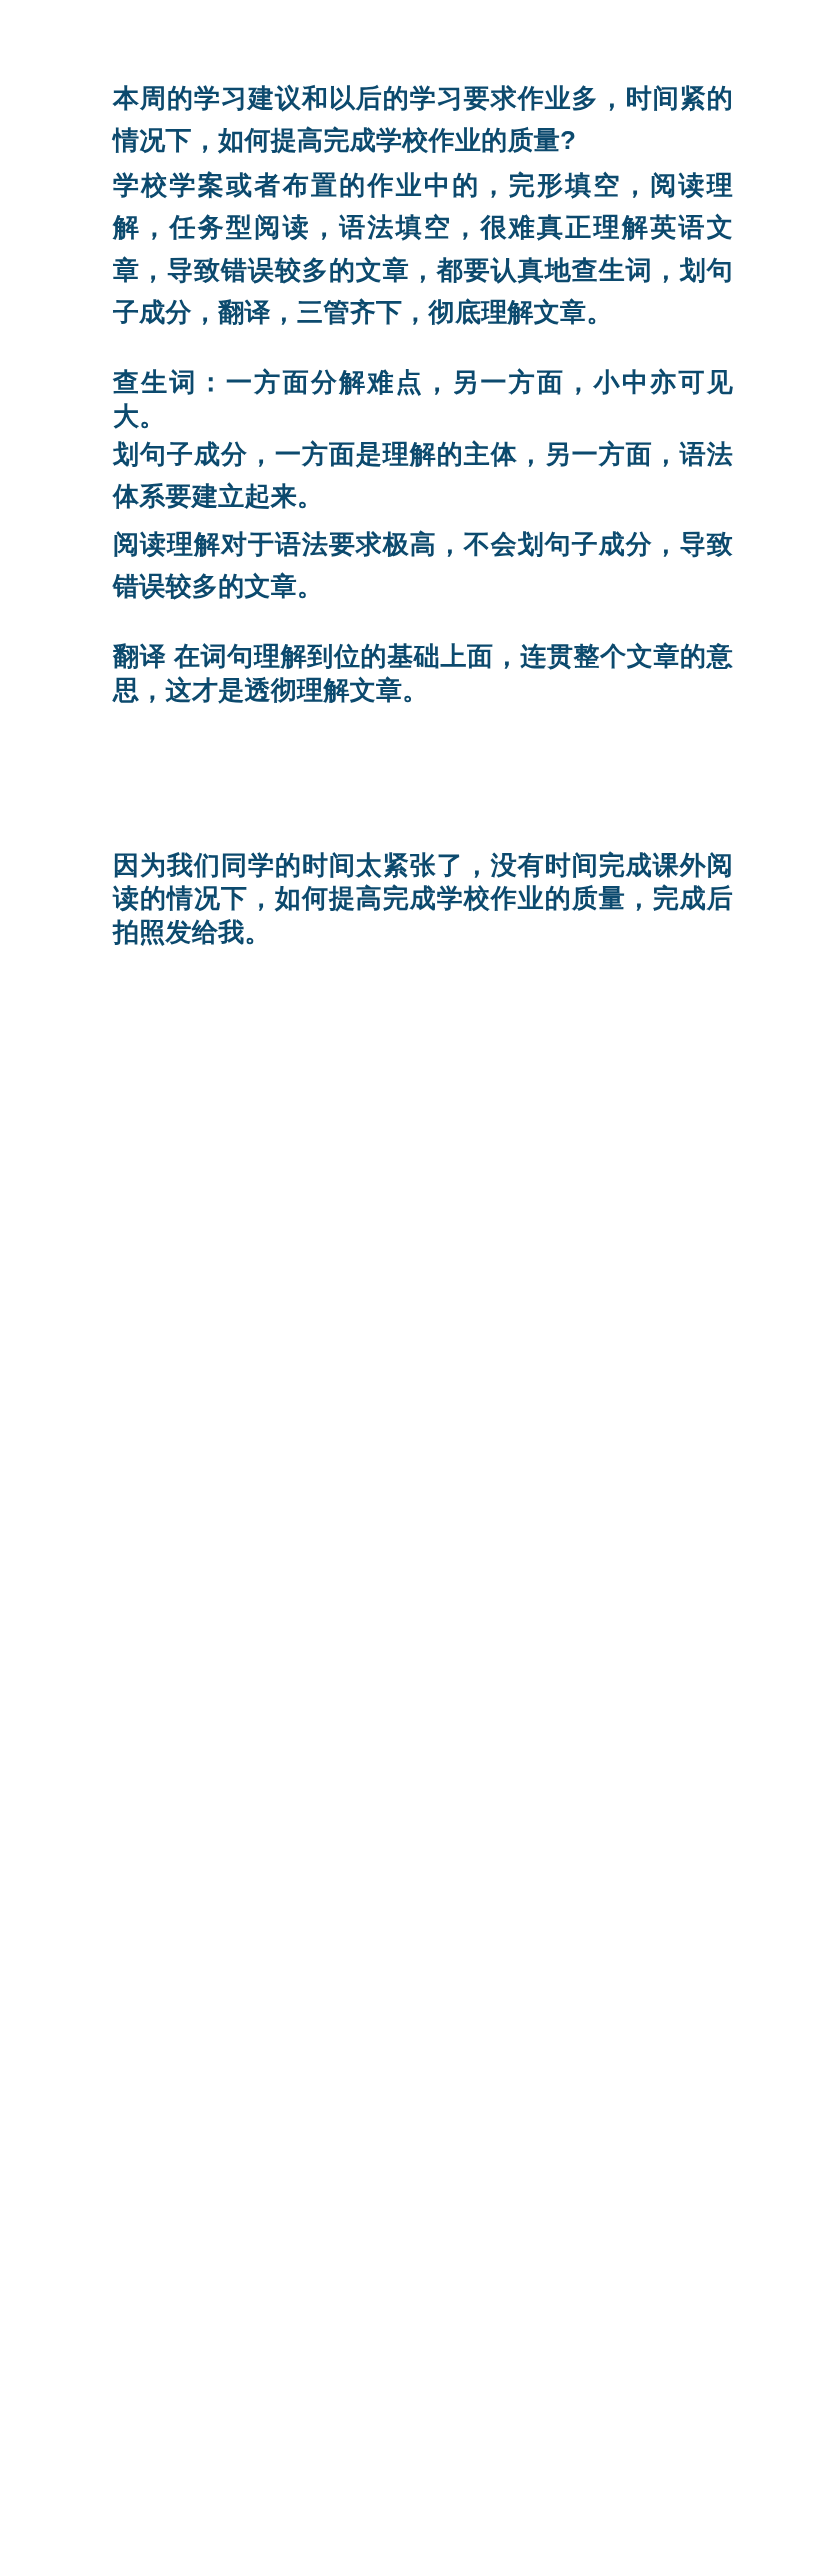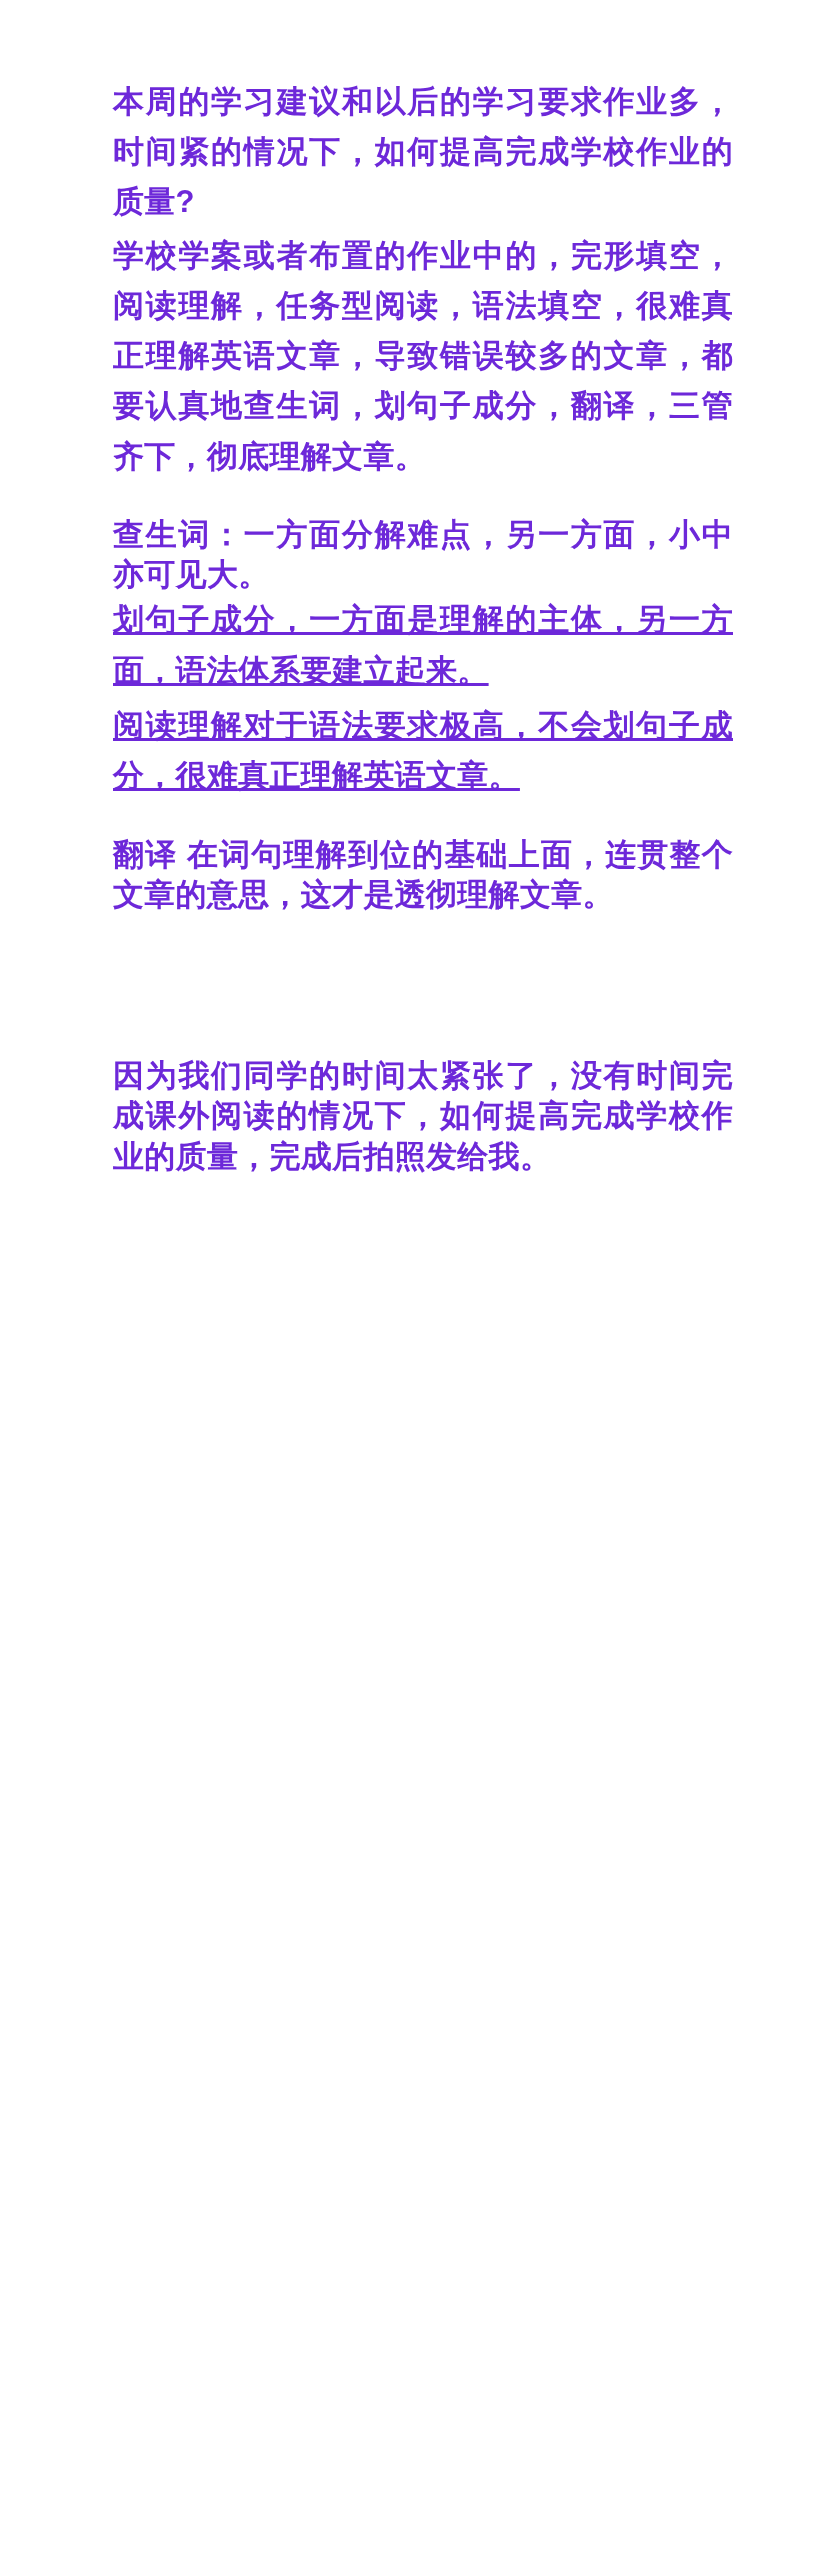--- a/index.html
+++ b/index.html
@@ -18,58 +18,57 @@
     width: 841px;
     min-height: 2643px;
     background: #ffffff;
     box-sizing: border-box;
     padding: 77px 108px 62px 113px;
   }
   .doc-body {
     display: block;
   }
   .para {
-    color: #6d28d9;
+    color: #0c4a6e;
     font-weight: 700;
-    font-size: 31px;
+    font-size: 26px;
     line-height: 1.62;
     letter-spacing: 0.3px;
     margin: 0 0 3.1px 0;
     text-align: justify;
     text-justify: inter-ideograph;
     word-break: break-all;
   }
   .para.tight {
     line-height: 1.30;
     margin-bottom: 0px;
     margin-top: 33px;
   }
   .para.gap-after {
     margin-bottom: 5.2px;
-    text-decoration: underline;
   }
   .spacer-block {
     height: 108px;
   }
 </style>
 </head>
 <body>
 
 <div class="page">
   <div class="doc-body">
 
     <p class="para">本周的学习建议和以后的学习要求作业多，时间紧的情况下，如何提高完成学校作业的质量?</p>
 
     <p class="para">学校学案或者布置的作业中的，完形填空，阅读理解，任务型阅读，语法填空，很难真正理解英语文章，导致错误较多的文章，都要认真地查生词，划句子成分，翻译，三管齐下，彻底理解文章。</p>
 
     <p class="para tight">查生词：一方面分解难点，另一方面，小中亦可见大。</p>
 
     <p class="para gap-after">划句子成分，一方面是理解的主体，另一方面，语法体系要建立起来。</p>
 
-    <p class="para gap-after">阅读理解对于语法要求极高，不会划句子成分，很难真正理解英语文章。</p>
+    <p class="para gap-after">阅读理解对于语法要求极高，不会划句子成分，导致错误较多的文章。</p>
 
     <p class="para tight">翻译 在词句理解到位的基础上面，连贯整个文章的意思，这才是透彻理解文章。</p>
 
 
 
     <div class="spacer-block"></div>
 
 
     <p class="para tight">因为我们同学的时间太紧张了，没有时间完成课外阅读的情况下，如何提高完成学校作业的质量，完成后拍照发给我。</p>
 

